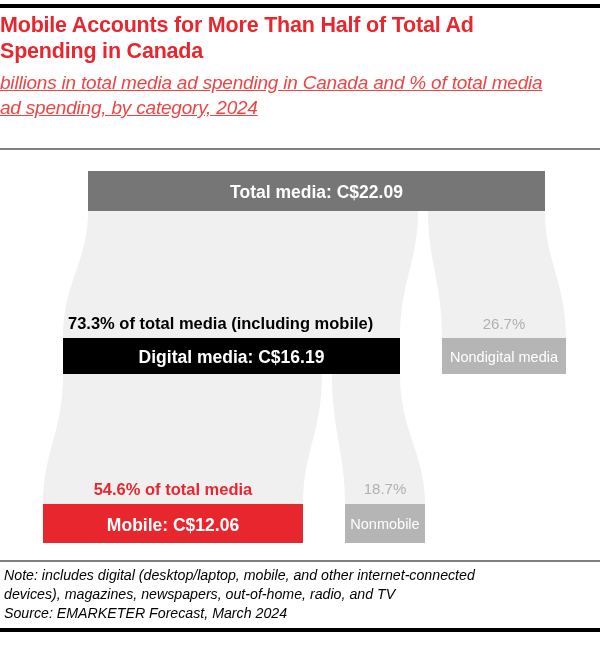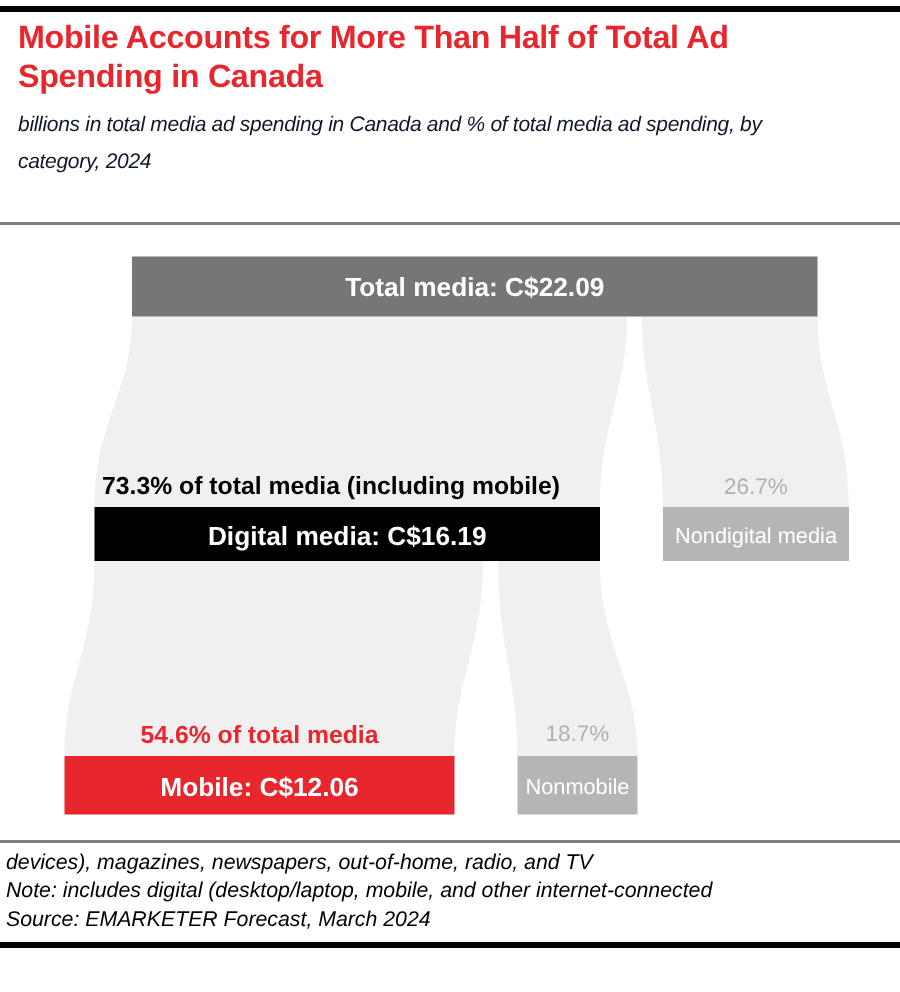--- a/index.html
+++ b/index.html
@@ -23,36 +23,37 @@
     position:absolute; left:0; top:148px; width:600px; height:2px; background:#7f7f7f;
   }
   .rule-note{
     position:absolute; left:0; top:560px; width:600px; height:2px; background:#7f7f7f;
   }
   .rule-bottom{
     position:absolute; left:0; top:628px; width:600px; height:4px; background:#000;
   }
   
   .header{
-    position:absolute; left:0; top:12px; width:568px; padding:0 12px;
+    position:absolute; left:0; top:12px; width:568px; padding:0 0;
   }
   .title{
     color:#E8262D;
     font-size:21.5px;
     font-weight:bold;
     line-height:26px;
     letter-spacing:-0.2px;
   }
   .subtitle{
     margin-top:6px;
-    font-size:14px;
+    font-size:19px;
     font-style:italic;
     line-height:25px;
-    color:#0f172a;
+    color:#ef4444;
     letter-spacing:-0.2px;
+    text-decoration:underline;
   }
   
   .figure{
     position:absolute; left:0; top:152px; width:516px; height:404px;
   }
   .figure svg{ display:block; }
   
   .notes{
     position:absolute; left:0; top:566px; width:600px; padding:0 4px;
     font-size:14.2px; font-style:italic; line-height:19px; color:#000;
@@ -122,20 +123,20 @@
 
       <rect x="345" y="352" width="80" height="39" fill="#B5B5B5"></rect>
       <text x="385" y="377" text-anchor="middle" font-family="Liberation Sans, sans-serif" font-size="14.5" fill="#FFFFFF">Nonmobile</text>
 
     </svg>
   </div>
 
   <div class="rule-note"></div>
 
   <div class="notes">
+    <span class="ln">Note: includes digital (desktop/laptop, mobile, and other internet-connected</span>
     <span class="ln">devices), magazines, newspapers, out-of-home, radio, and TV</span>
-    <span class="ln">Note: includes digital (desktop/laptop, mobile, and other internet-connected</span>
     <span class="ln">Source: EMARKETER Forecast, March 2024</span>
   </div>
 
   <div class="rule-bottom"></div>
 
 </div>
 
 </body></html>

